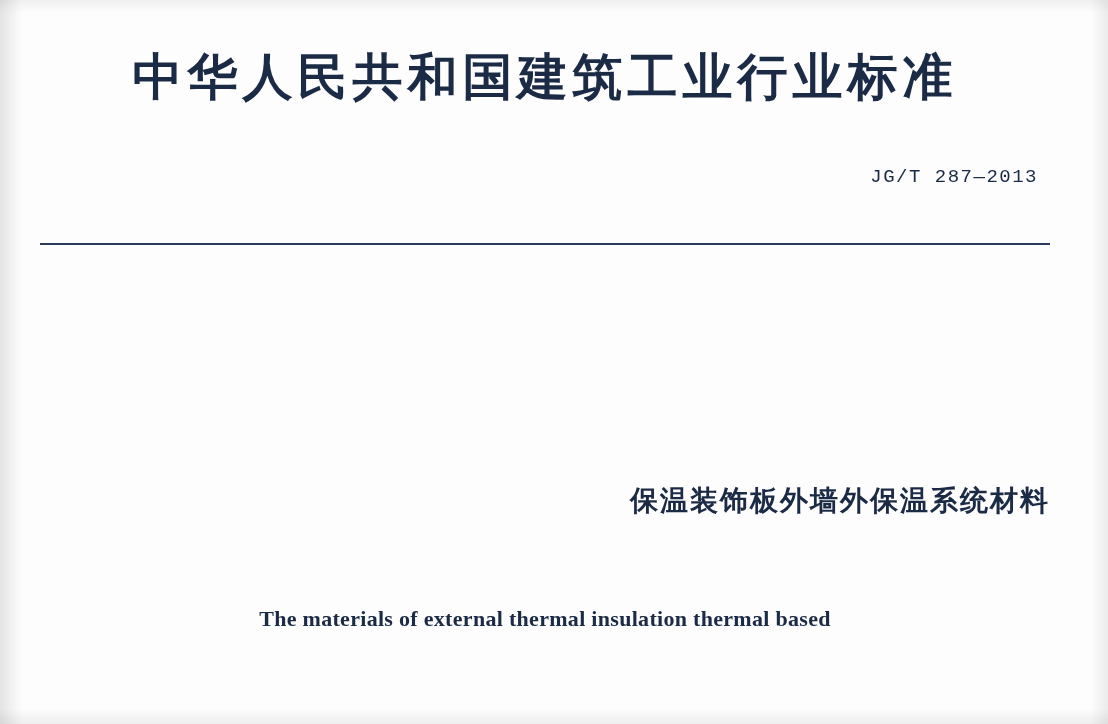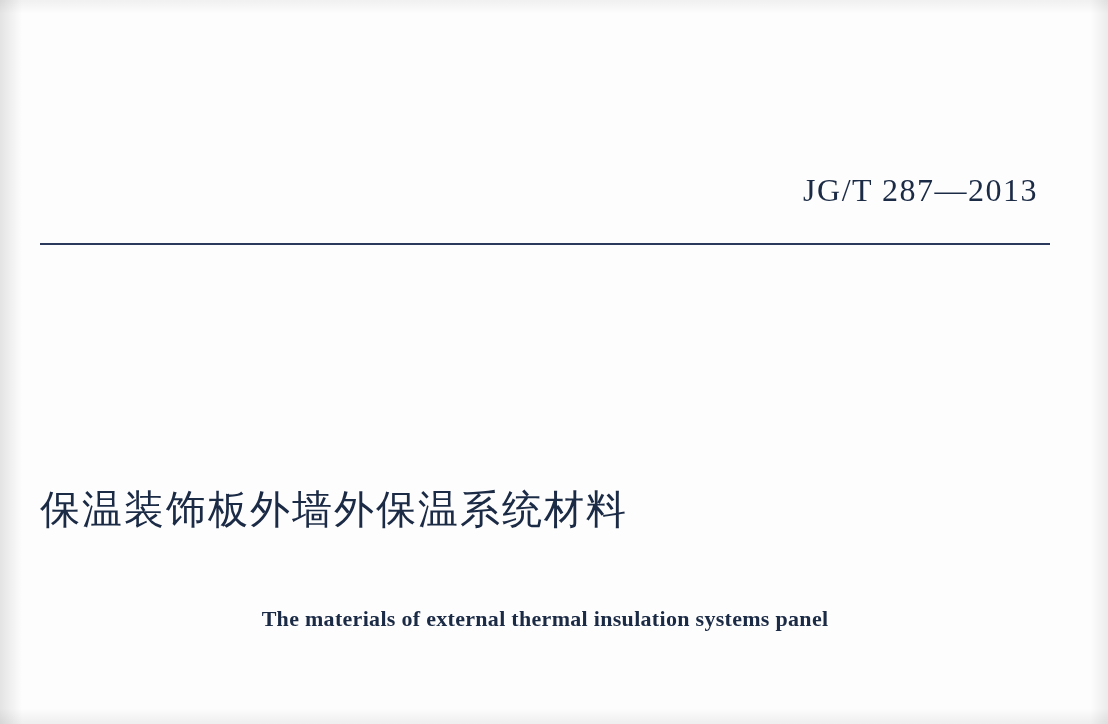--- a/index.html
+++ b/index.html
@@ -53,46 +53,46 @@
     font-weight: bold;
     font-size: 50px;
     letter-spacing: 5px;
     color: #1b2a45;
     white-space: nowrap;
   }
 
   .std-number {
     position: absolute;
     right: 12px;
-    top: 172px;
-    font-family: Liberation Serif, serif;
-    font-size: 32px;
+    top: 166px;
+    font-family: Liberation Mono, monospace;
+    font-size: 19px;
     letter-spacing: 1.5px;
     color: #1b2a45;
     white-space: nowrap;
   }
 
   .rule {
     position: absolute;
     left: 0;
     right: 0;
     top: 243px;
     height: 0;
     border-top: 2px solid #2b3a5c;
   }
 
   .doc-title-cn {
     position: absolute;
     left: 0;
     right: 0;
     top: 482px;
-    text-align: left;
+    text-align: right;
     font-family: "DejaVu Sans", "Liberation Sans", sans-serif;
-    font-weight: normal;
-    font-size: 40px;
+    font-weight: bold;
+    font-size: 28px;
     letter-spacing: 2px;
     color: #1b2a45;
     white-space: nowrap;
   }
 
   .doc-title-en {
     position: absolute;
     left: 0;
     right: 0;
     top: 598px;
@@ -108,25 +108,26 @@
     display: block;
     white-space: nowrap;
   }
 </style>
 </head>
 <body>
 
 <div class="page">
   <div class="content">
 
+    <div class="std-title-cn">中华人民共和国建筑工业行业标准</div>
 
     <div class="std-number">JG/T 287—2013</div>
 
     <div class="rule"></div>
 
     <div class="doc-title-cn">保温装饰板外墙外保温系统材料</div>
 
     <div class="doc-title-en">
-      <span class="line">The materials of external thermal insulation systems panel</span>
+      <span class="line">The materials of external thermal insulation thermal based</span>
     </div>
 
   </div>
 </div>
 
 </body></html>

